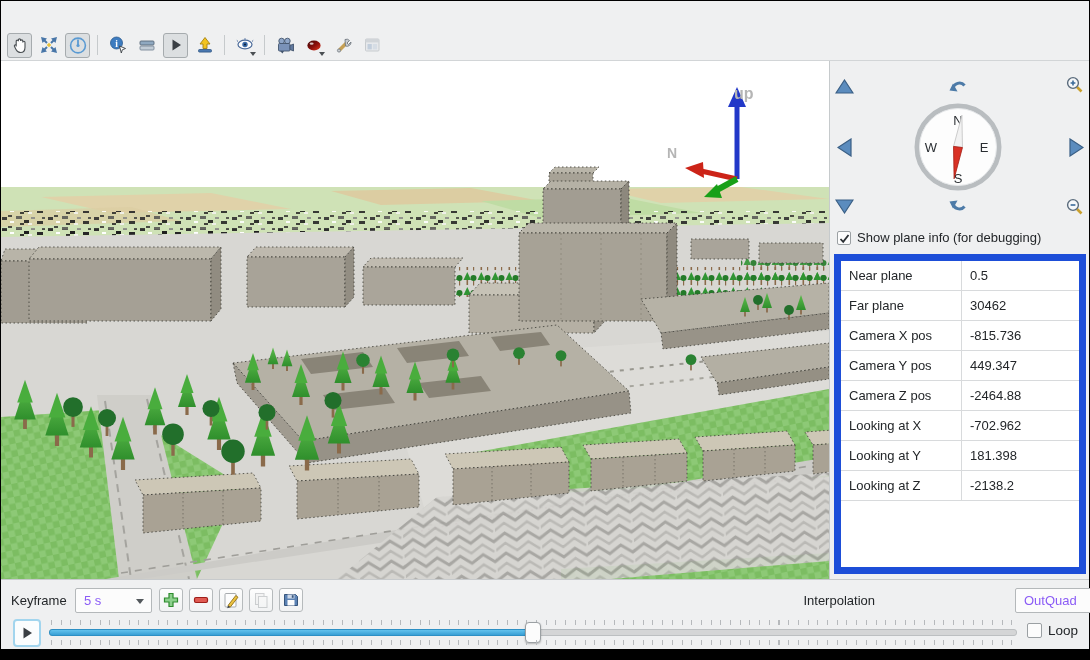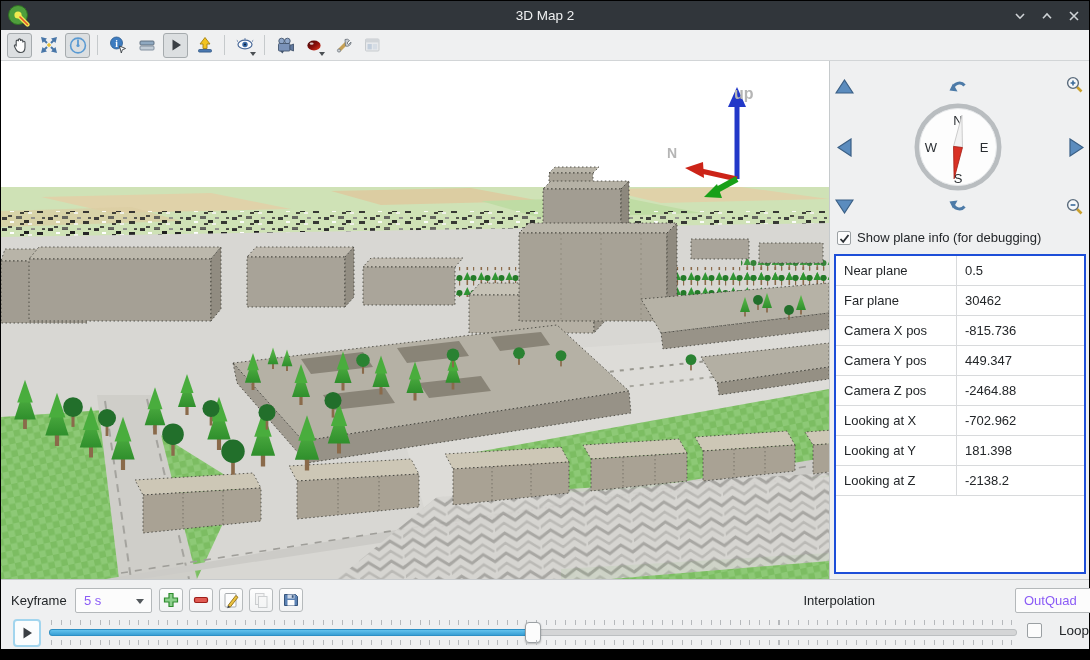--- a/index.html
+++ b/index.html
@@ -37,21 +37,21 @@
   .compass { position:absolute; left:84px; top:42px; }
 
   .caminfo-row { position:absolute; left:7px; top:169px; display:flex; align-items:center; gap:6px; }
   .checkbox { width:14px; height:14px; background:#fcfcfc; border:1px solid #9ba0a3; border-radius:2px;
               position:relative; }
   .checkbox svg { position:absolute; left:1px; top:1px; visibility:hidden; }
   .checkbox.checked svg { visibility:visible; }
   .cb-label { font-size:13px; color:#232629; }
 
   .cam-table { position:absolute; left:4px; top:193px; width:252px; height:320px; background:#fff;
-               border:2px solid #1d4ed8; }
+               border:7px solid #1d4ed8; }
   .cam-row { display:flex; height:30px; border-bottom:1px solid #d8dadc; }
   .cam-cell { font-size:13px; color:#232629; line-height:29px; padding-left:8px; overflow:hidden; }
   .cam-label { width:121px; border-right:1px solid #d8dadc; }
   .cam-value { flex:1; }
 
   
   .bottombar { position:absolute; left:0; top:578px; width:100%; height:70px; background:#eff0f1;
                border-top:1px solid #c7cacc; }
   .kf-label { position:absolute; left:10px; top:13px; font-size:13px; color:#232629; }
   .dropdown { position:absolute; height:25px; background:#fcfcfc; border:1px solid #b4b8ba; border-radius:2px;
@@ -70,58 +70,31 @@
   .slider { position:absolute; left:48px; top:39px; width:968px; height:27px; }
   .ticks { position:absolute; left:2px; right:2px; height:5px;
            background:repeating-linear-gradient(90deg,#b6b9bc 0 1px,transparent 1px 9.7px); }
   .ticks.top { top:1px; } .ticks.bottom { top:21px; }
   .track { position:absolute; left:0; right:0; top:10px; height:7px; background:#d4d5d6;
            border:1px solid #bcbfc1; border-radius:3px; }
   .track-fill { position:absolute; left:0; top:10px; height:7px; background:linear-gradient(#63c2ed,#389fd5);
                 border:1px solid #2d8fc4; border-radius:3px; }
   .handle { position:absolute; top:3px; width:16px; height:21px; background:#fcfcfc;
             border:1px solid #9ba0a3; border-radius:4px; box-shadow:0 1px 2px rgba(0,0,0,.25); }
-  .loop-row { position:absolute; left:1026px; top:43px; display:flex; align-items:center; gap:17px; }
+  .loop-row { position:absolute; left:1026px; top:43px; display:flex; align-items:center; gap:6px; }
   .loop-box { width:15px; height:15px; }
   .loop-label { font-size:13.5px; color:#232629; }
 
   .bottom-void { position:absolute; left:0; top:649px; width:1090px; height:11px; background:#000; }
 </style>
 </head>
 <body>
 
 <div class="app">
 
-  <div class="titlebar">
-    <svg class="qgis-logo" viewBox="0 0 23 23">
-      <circle cx="11" cy="11" r="9.5" fill="#4f9e3c"></circle>
-      <circle cx="11" cy="11" r="9.5" fill="none" stroke="#2e7023" stroke-width="1"></circle>
-      <circle cx="11" cy="11" r="3.6" fill="#f0ea50"></circle>
-      <path d="M13 13 L20.5 20.5" stroke="#f0ea50" stroke-width="4.2" stroke-linecap="round"></path>
-      <path d="M13 13 L20.5 20.5" stroke="#e4532a" stroke-width="1.6" stroke-linecap="round"></path>
-    </svg>
-    <div class="win-title">3D Map 2</div>
-    <div class="win-btns">
-      <div class="win-btn">
-        <svg width="14" height="14" viewBox="0 0 14 14">
-            <path d="M3 5 L7 9.2 L11 5" stroke="#ced2d5" stroke-width="1.6" fill="none"></path>
-          </svg>
-      </div>
-      <div class="win-btn">
-        <svg width="14" height="14" viewBox="0 0 14 14">
-            <path d="M3 9.2 L7 5 L11 9.2" stroke="#ced2d5" stroke-width="1.6" fill="none"></path>
-          </svg>
-      </div>
-      <div class="win-btn">
-        <svg width="14" height="14" viewBox="0 0 14 14">
-            <path d="M3 3 L11 11 M11 3 L3 11" stroke="#ced2d5" stroke-width="1.6"></path>
-          </svg>
-      </div>
-    </div>
-  </div>
 
   <div class="toolbar">
     <div class="tbtn active">
       <svg width="20" height="20" viewBox="0 0 20 20">
         <path d="M6.2 11.5 V6.2 a1.1 1.1 0 0 1 2.2 0 V5 a1.1 1.1 0 0 1 2.2 0 v1 a1.1 1.1 0 0 1 2.2 0 v1.4 a1.1 1.1 0 0 1 2.2 0 v4.8 c0 3.2-1.7 5.3-4.4 5.3 -2.1 0-3.5-1-4.6-3.1 l-1.6-3.1 a1.05 1.05 0 0 1 1.8-1 z" fill="#fdfdfd" stroke="#4a4f53" stroke-width="1.1"></path>
       </svg>
     </div>
     <div class="tbtn">
       <svg width="20" height="20" viewBox="0 0 20 20">
         <g stroke="#4876a8" stroke-width="2">

